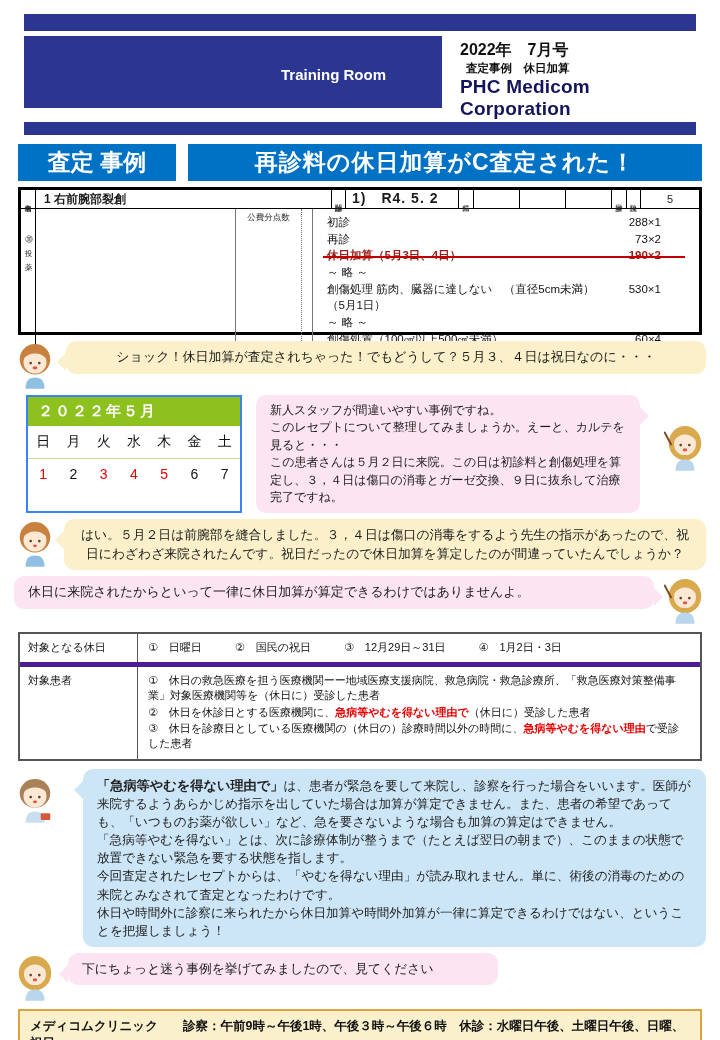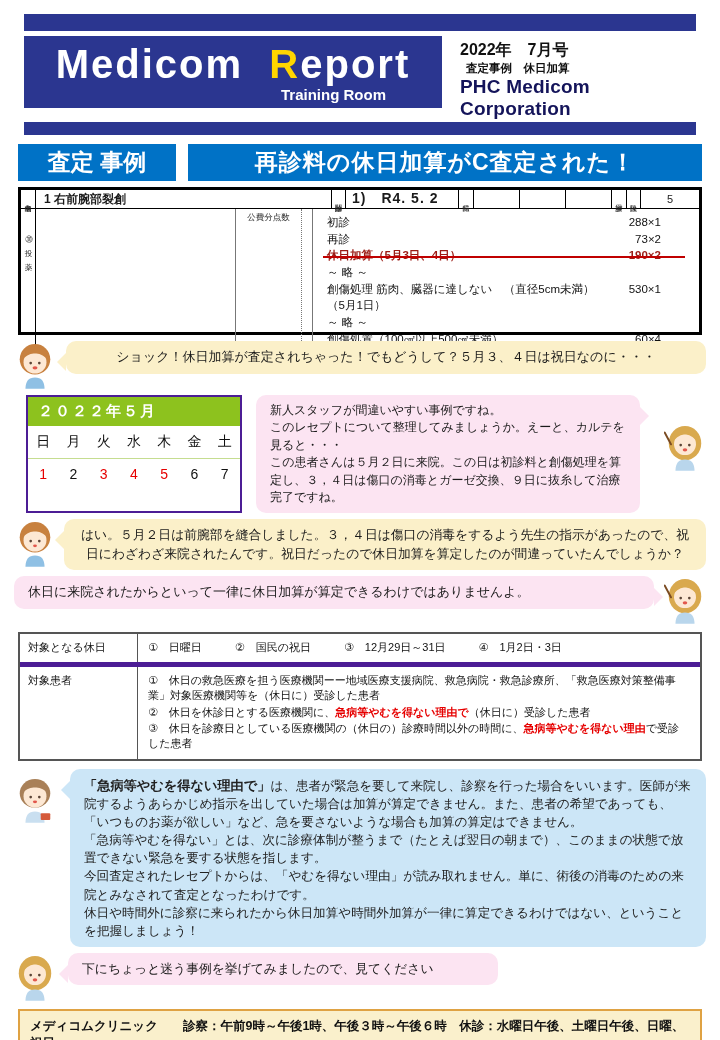--- a/index.html
+++ b/index.html
@@ -65,21 +65,21 @@
   .bubble.blue { background:#cce6f7; }
   .tail-l::before { content:""; position:absolute; left:-9px; top:12px; border:9px solid transparent; border-left:none; }
   .cream.tail-l::before { border-right-color:#fbf0c9; }
   .pink.tail-l::before { border-right-color:#fce4f2; }
   .blue.tail-l::before { border-right-color:#cce6f7; }
   .tail-r::after { content:""; position:absolute; right:-9px; top:12px; border:9px solid transparent; border-right:none; }
   .pink.tail-r::after { border-left-color:#fce4f2; }
   .center { text-align:center; }
   
   .cal-row { display:flex; margin:6px 14px 0 26px; }
-  .calendar { width:216px; border:2px solid #4c1d95; flex:0 0 216px; }
+  .calendar { width:216px; border:2px solid #3b82f6; flex:0 0 216px; }
   .cal-title { background:#8dc21e; color:#fff; font-weight:bold; font-size:15px; padding:5px 0 5px 10px; letter-spacing:2px; }
   .cal-grid { display:flex; flex-wrap:wrap; background:#fff; }
   .cal-cell { width:14.28%; text-align:center; font-size:14px; padding:7px 0; color:#111; }
   .cal-cell.wd { border-bottom:1px solid #c5dd90; font-size:14px; }
   .cal-cell.red { color:#e60000; }
   
   .h-table { margin:8px 18px 8px 18px; border:2px solid #555; font-size:11px; }
   .h-row { display:flex; }
   .h-row + .h-row { border-top:5px solid #4c1d95; }
   .h-lab { width:118px; padding:6px 8px; border-right:1px solid #555; color:#111; }
@@ -94,21 +94,20 @@
   .c-head { background:#faf0cc; font-weight:bold; font-size:12.5px; padding:7px 10px; border-bottom:1px solid #dfa243; color:#111; }
 </style>
 </head>
 <body>
 
 <div class="page">
 
   <div class="topbar"></div>
   <div class="head-row">
     <div class="logo-box">
-      <div class="logo-main"><span>Medicom</span>&nbsp;&nbsp;<span class="yellow">R</span><span>eport</span></div>
       <div class="logo-sub">Training Room</div>
     </div>
     <div class="head-right">
       <div class="issue">2022年　7月号</div>
       <div class="topic">査定事例　休日加算</div>
       <div class="company">PHC Medicom Corporation</div>
     </div>
   </div>
   <div class="botbar"></div>
 
@@ -270,21 +269,21 @@
     <svg class="avatar" viewBox="0 0 44 50" style="--hair:#a98058; margin-top:6px;">
       <ellipse cx="22" cy="19" rx="16" ry="15" fill="var(--hair)"></ellipse>
       <circle cx="22" cy="22" r="12" fill="#fde8d4"></circle>
       <path d="M7 20 Q9 6 22 6 Q35 6 37 20 Q29 12 22 13 Q15 12 7 20Z" fill="var(--hair)"></path>
       <circle cx="17.5" cy="23" r="1.4" fill="#5b4436"></circle>
         <circle cx="26.5" cy="23" r="1.4" fill="#5b4436"></circle>
       <ellipse cx="22" cy="28" rx="2.2" ry="1.5" fill="#e2574c"></ellipse>
       <path d="M12 50 Q12 38 22 38 Q32 38 32 50 Z" fill="#c9dff0"></path>
       <rect x="28" y="40" width="10" height="7" rx="1" fill="#d55a3a"></rect>
     </svg>
-    <div class="bubble blue tail-l explain" style="flex:1; margin-left:14px;"><b>「急病等やむを得ない理由で」</b><span>は、患者が緊急を要して来院し、診察を行った場合をいいます。医師が来院するようあらかじめ指示を出していた場合は加算が算定できません。また、患者の希望であっても、「いつものお薬が欲しい」など、急を要さないような場合も加算の算定はできません。
+    <div class="bubble blue tail-l explain" style="flex:1; margin-left:27px;"><b>「急病等やむを得ない理由で」</b><span>は、患者が緊急を要して来院し、診察を行った場合をいいます。医師が来院するようあらかじめ指示を出していた場合は加算が算定できません。また、患者の希望であっても、「いつものお薬が欲しい」など、急を要さないような場合も加算の算定はできません。
 「急病等やむを得ない」とは、次に診療体制が整うまで（たとえば翌日の朝まで）、このままの状態で放置できない緊急を要する状態を指します。
 今回査定されたレセプトからは、「やむを得ない理由」が読み取れません。単に、術後の消毒のための来院とみなされて査定となったわけです。
 休日や時間外に診察に来られたから休日加算や時間外加算が一律に算定できるわけではない、ということを把握しましょう！</span></div>
   </div>
 
   <div class="row">
     <svg class="avatar" viewBox="0 0 44 50" style="--hair:#d9a94e">
       <ellipse cx="22" cy="21" rx="17" ry="18" fill="var(--hair)"></ellipse>
       <circle cx="22" cy="22" r="11.5" fill="#fde8d4"></circle>
       <path d="M6 23 Q8 5 22 5 Q36 5 38 23 Q29 11 22 12 Q15 11 6 23Z" fill="var(--hair)"></path>

